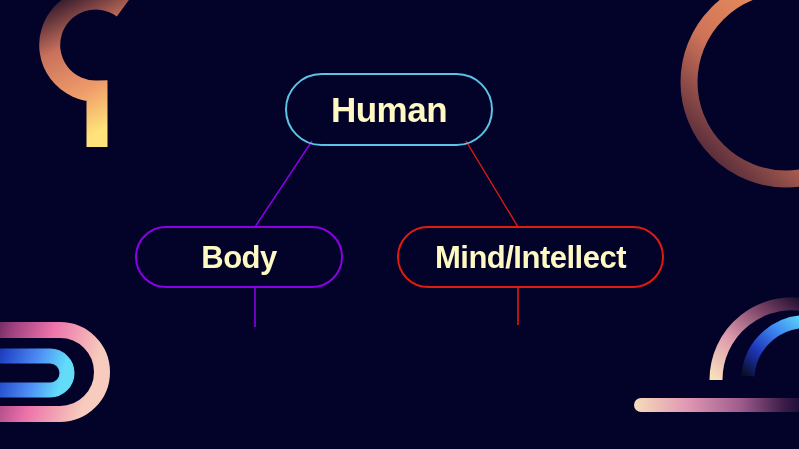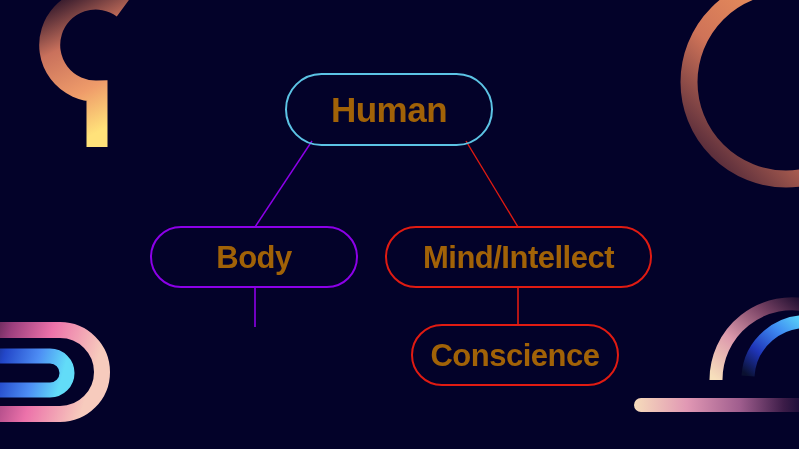--- a/index.html
+++ b/index.html
@@ -37,48 +37,48 @@
     position: absolute;
     box-sizing: border-box;
     display: flex;
     align-items: center;
     justify-content: center;
     border-style: solid;
     border-width: 2px;
     background: transparent;
   }
   .node-label {
-    color: #a16207;
+    color: #fef9c3;
     font-weight: bold;
     letter-spacing: -0.5px;
     white-space: nowrap;
     line-height: 1;
   }
 
   
   #node-human {
     left: 285px; top: 73px;
     width: 208px; height: 73px;
     border-radius: 37px;
     border-color: #5cc3e4;
   }
   #node-human .node-label { font-size: 35px; }
 
   
   #node-body {
-    left: 150px; top: 226px;
+    left: 135px; top: 226px;
     width: 208px; height: 62px;
     border-radius: 31px;
     border-color: #8c00e8;
   }
   #node-body .node-label { font-size: 31px; }
 
   
   #node-mind {
-    left: 385px; top: 226px;
+    left: 397px; top: 226px;
     width: 267px; height: 62px;
     border-radius: 31px;
     border-color: #e01b12;
   }
   #node-mind .node-label { font-size: 31px; }
 
   
   #node-actions {
     left: 150px; top: 326px;
     width: 208px; height: 62px;
@@ -178,18 +178,15 @@
 
     <div class="node" id="node-body">
       <span class="node-label">Body</span>
     </div>
 
     <div class="node" id="node-mind">
       <span class="node-label">Mind/Intellect</span>
     </div>
 
 
-    <div class="node" id="node-conscience">
-      <span class="node-label">Conscience</span>
-    </div>
 
   </div>
 </div>
 
 </body></html>

